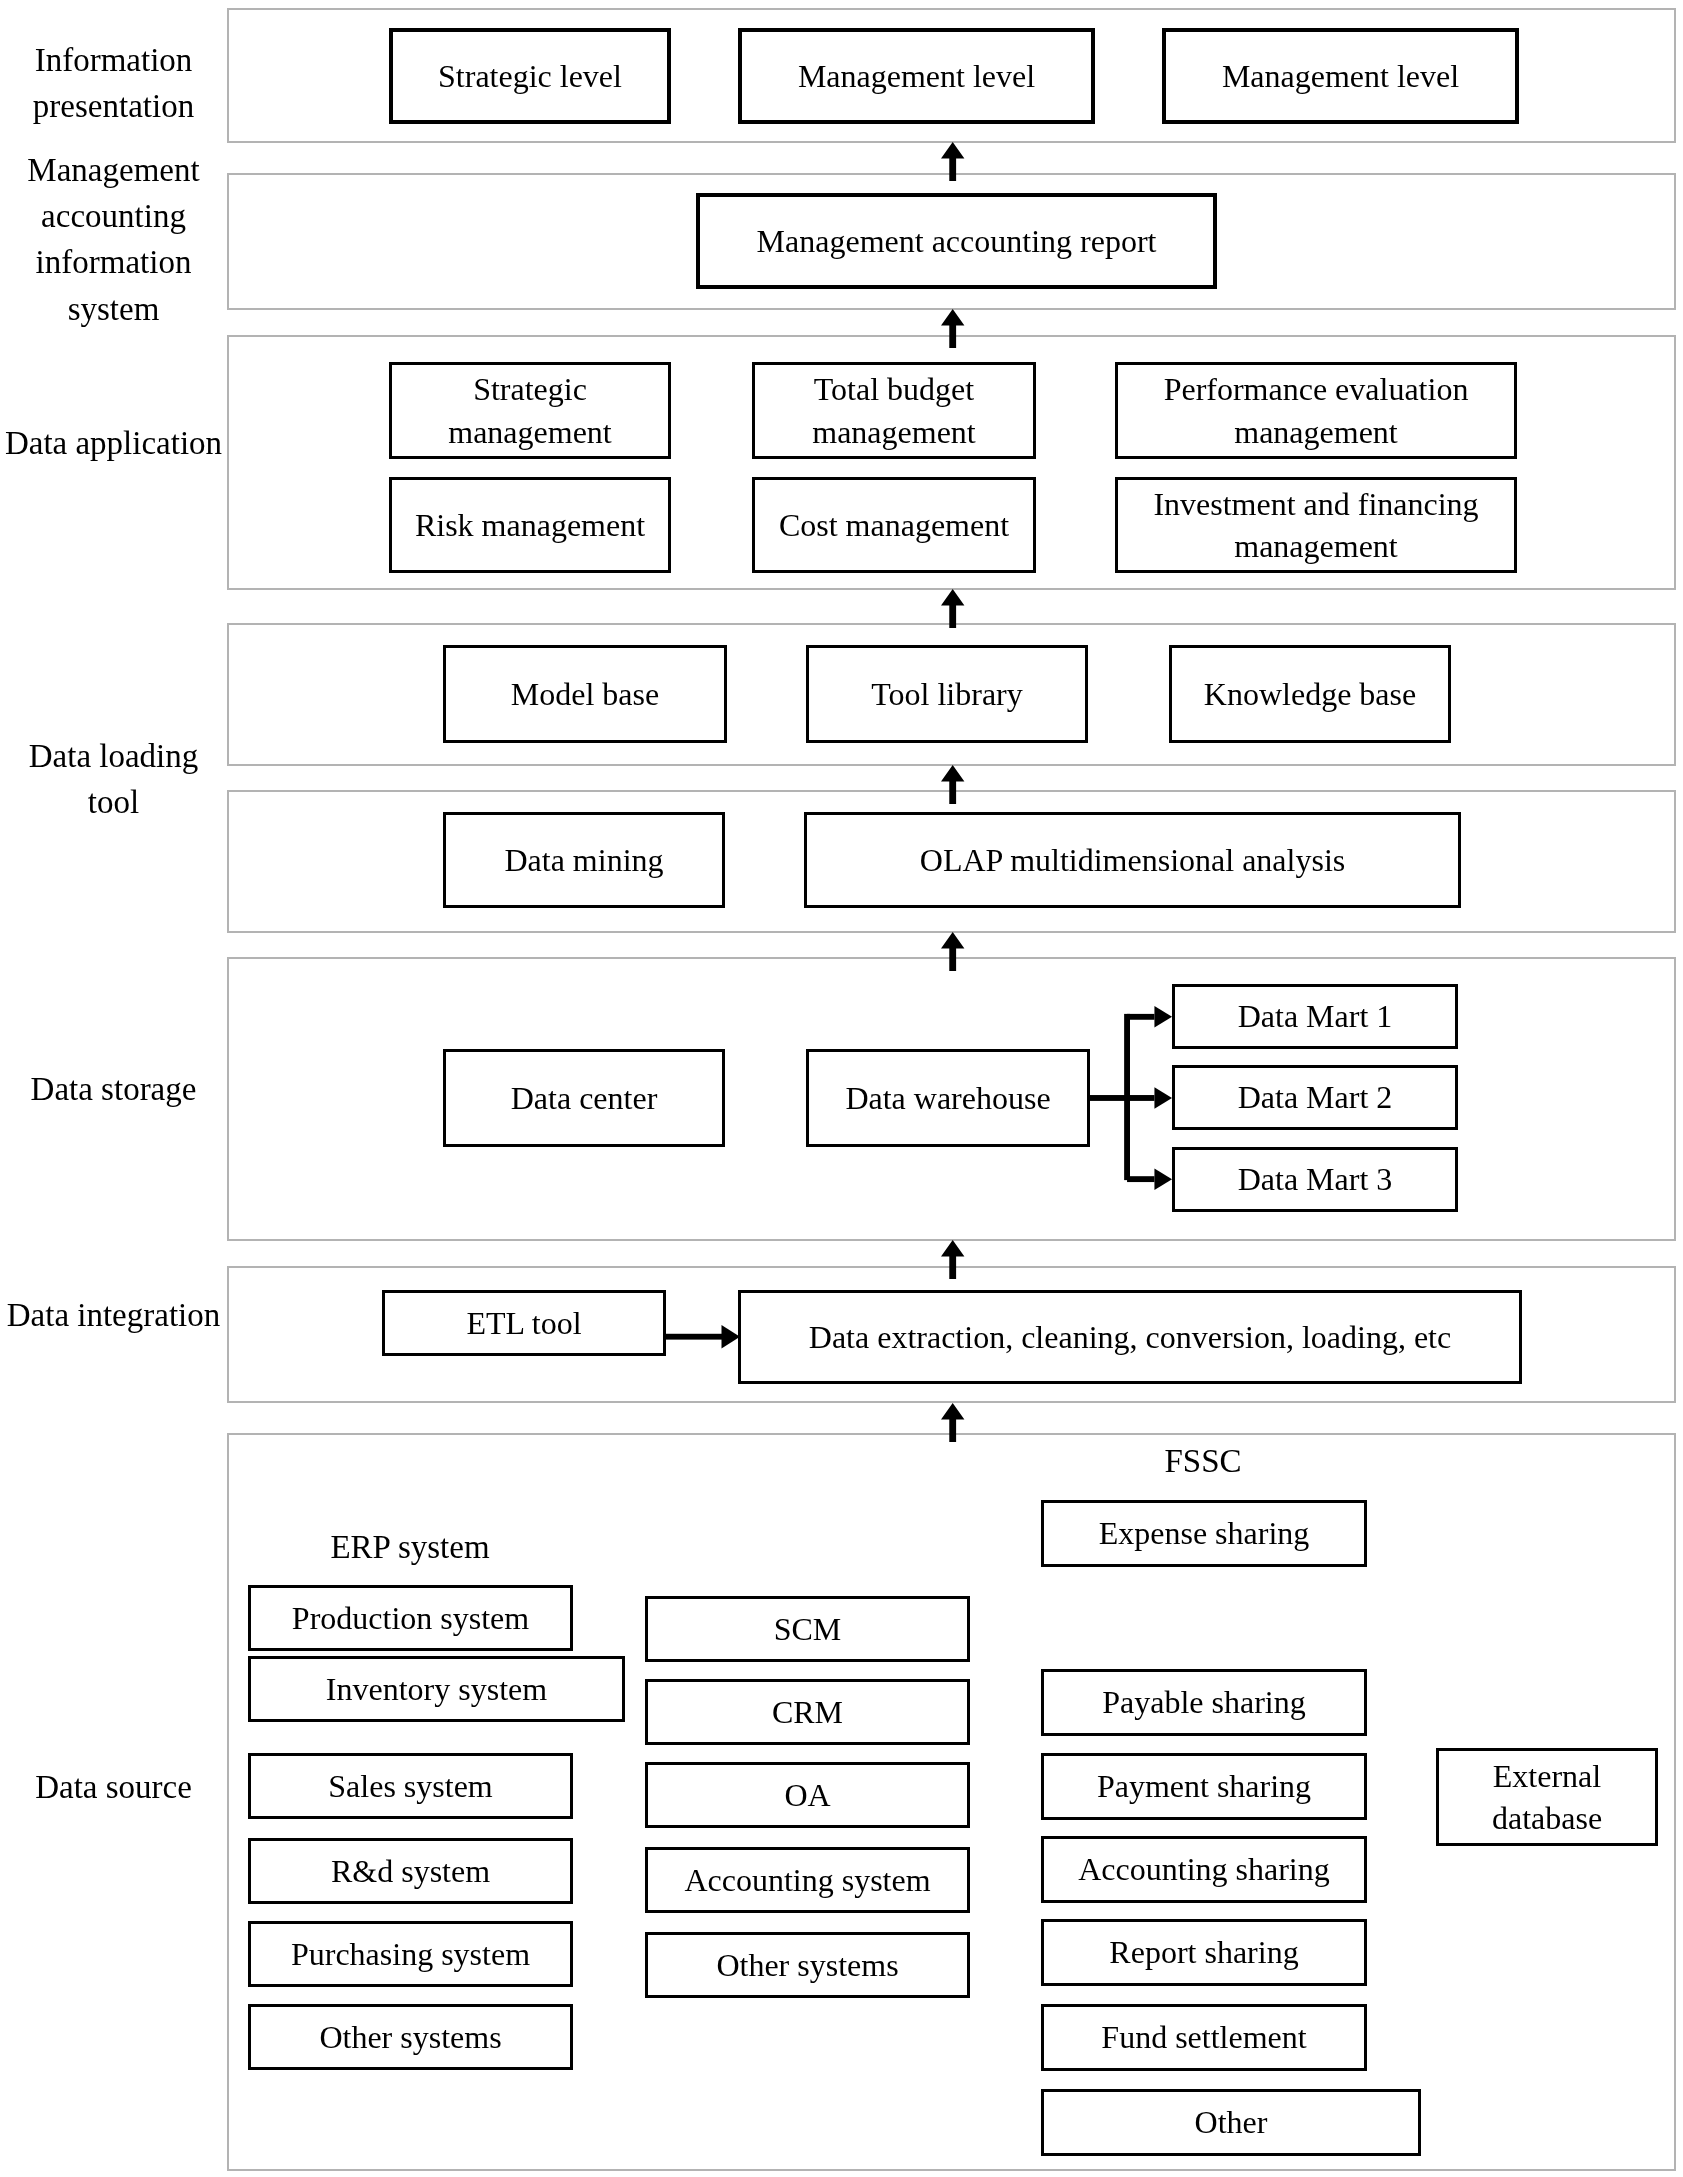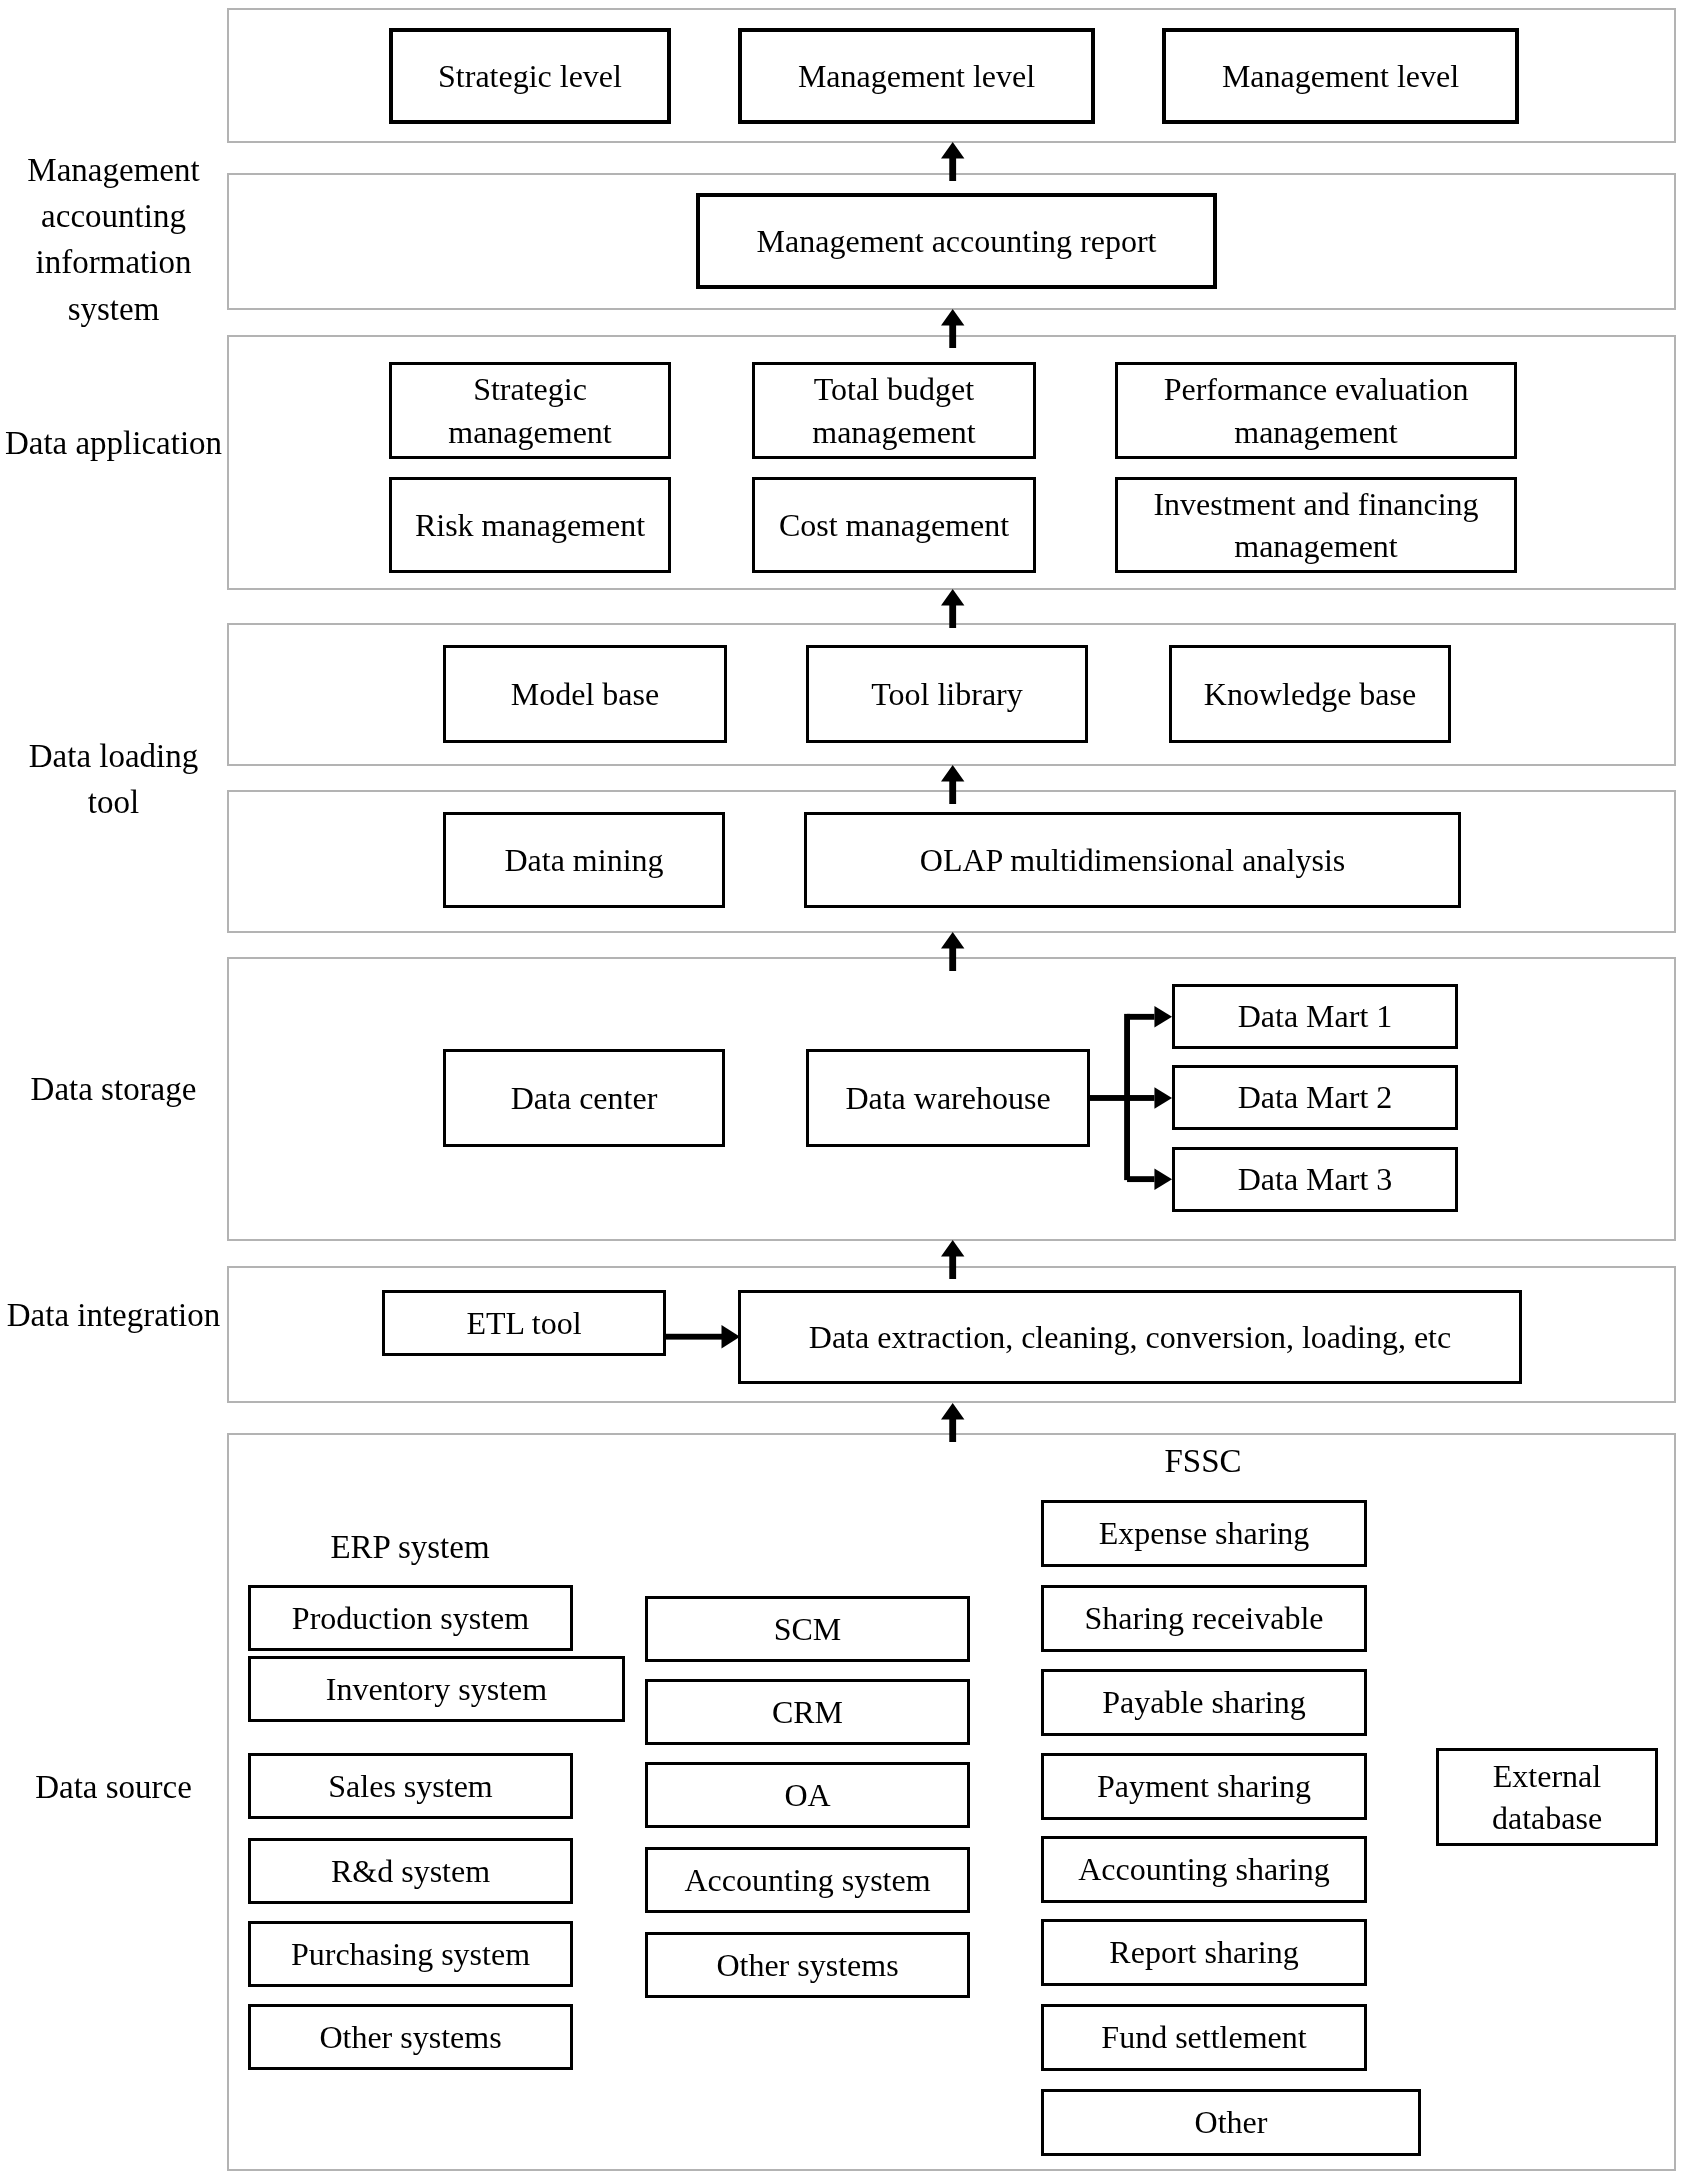--- a/index.html
+++ b/index.html
@@ -13,20 +13,21 @@
   .side-label{position:absolute;left:0;width:227px;text-align:center;font-size:33px;line-height:1.4;}
   .group-title{position:absolute;text-align:center;font-size:33px;}
   svg.icon{position:absolute;}
   svg.icon polygon, svg.icon rect{fill:#000;stroke:none;}
 </style>
 </head>
 <body>
 
 <div id="diagram">
 
+  <div class="side-label" style="top:37px">Information presentation</div>
   <div class="side-label" style="top:147px">Management accounting information system</div>
   <div class="side-label" style="top:420px">Data application</div>
   <div class="side-label" style="top:733px">Data loading tool</div>
   <div class="side-label" style="top:1066px">Data storage</div>
   <div class="side-label" style="top:1292px">Data integration</div>
   <div class="side-label" style="top:1764px">Data source</div>
 
   <div class="band" style="top:7.8px;height:135px"></div>
   <div class="band" style="top:173px;height:137px"></div>
   <div class="band" style="top:335px;height:255px"></div>
@@ -89,21 +90,20 @@
   <div class="box" style="left:248px;top:2004px;width:325px;height:66px">Other systems</div>
 
   <div class="box" style="left:645px;top:1596px;width:325px;height:66px">SCM</div>
   <div class="box" style="left:645px;top:1679px;width:325px;height:66px">CRM</div>
   <div class="box" style="left:645px;top:1762px;width:325px;height:66px">OA</div>
   <div class="box" style="left:645px;top:1847px;width:325px;height:66px">Accounting system</div>
   <div class="box" style="left:645px;top:1932px;width:325px;height:66px">Other systems</div>
 
   <div class="group-title" style="left:1066px;top:1443px;width:274px">FSSC</div>
   <div class="box" style="left:1041px;top:1500px;width:326px;height:67px">Expense sharing</div>
-  <div class="box" style="left:1041px;top:1585px;width:326px;height:67px">Sharing receivable</div>
   <div class="box" style="left:1041px;top:1669px;width:326px;height:67px">Payable sharing</div>
   <div class="box" style="left:1041px;top:1753px;width:326px;height:67px">Payment sharing</div>
   <div class="box" style="left:1041px;top:1836px;width:326px;height:67px">Accounting sharing</div>
   <div class="box" style="left:1041px;top:1919px;width:326px;height:67px">Report sharing</div>
   <div class="box" style="left:1041px;top:2004px;width:326px;height:67px">Fund settlement</div>
   <div class="box" style="left:1041px;top:2089px;width:380px;height:67px">Other</div>
 
   <div class="box" style="left:1436px;top:1748px;width:222px;height:98px">External database</div>
 
   <svg class="icon" style="left:939px;top:142px" width="27.4" height="39" viewBox="0 0 28 40">

